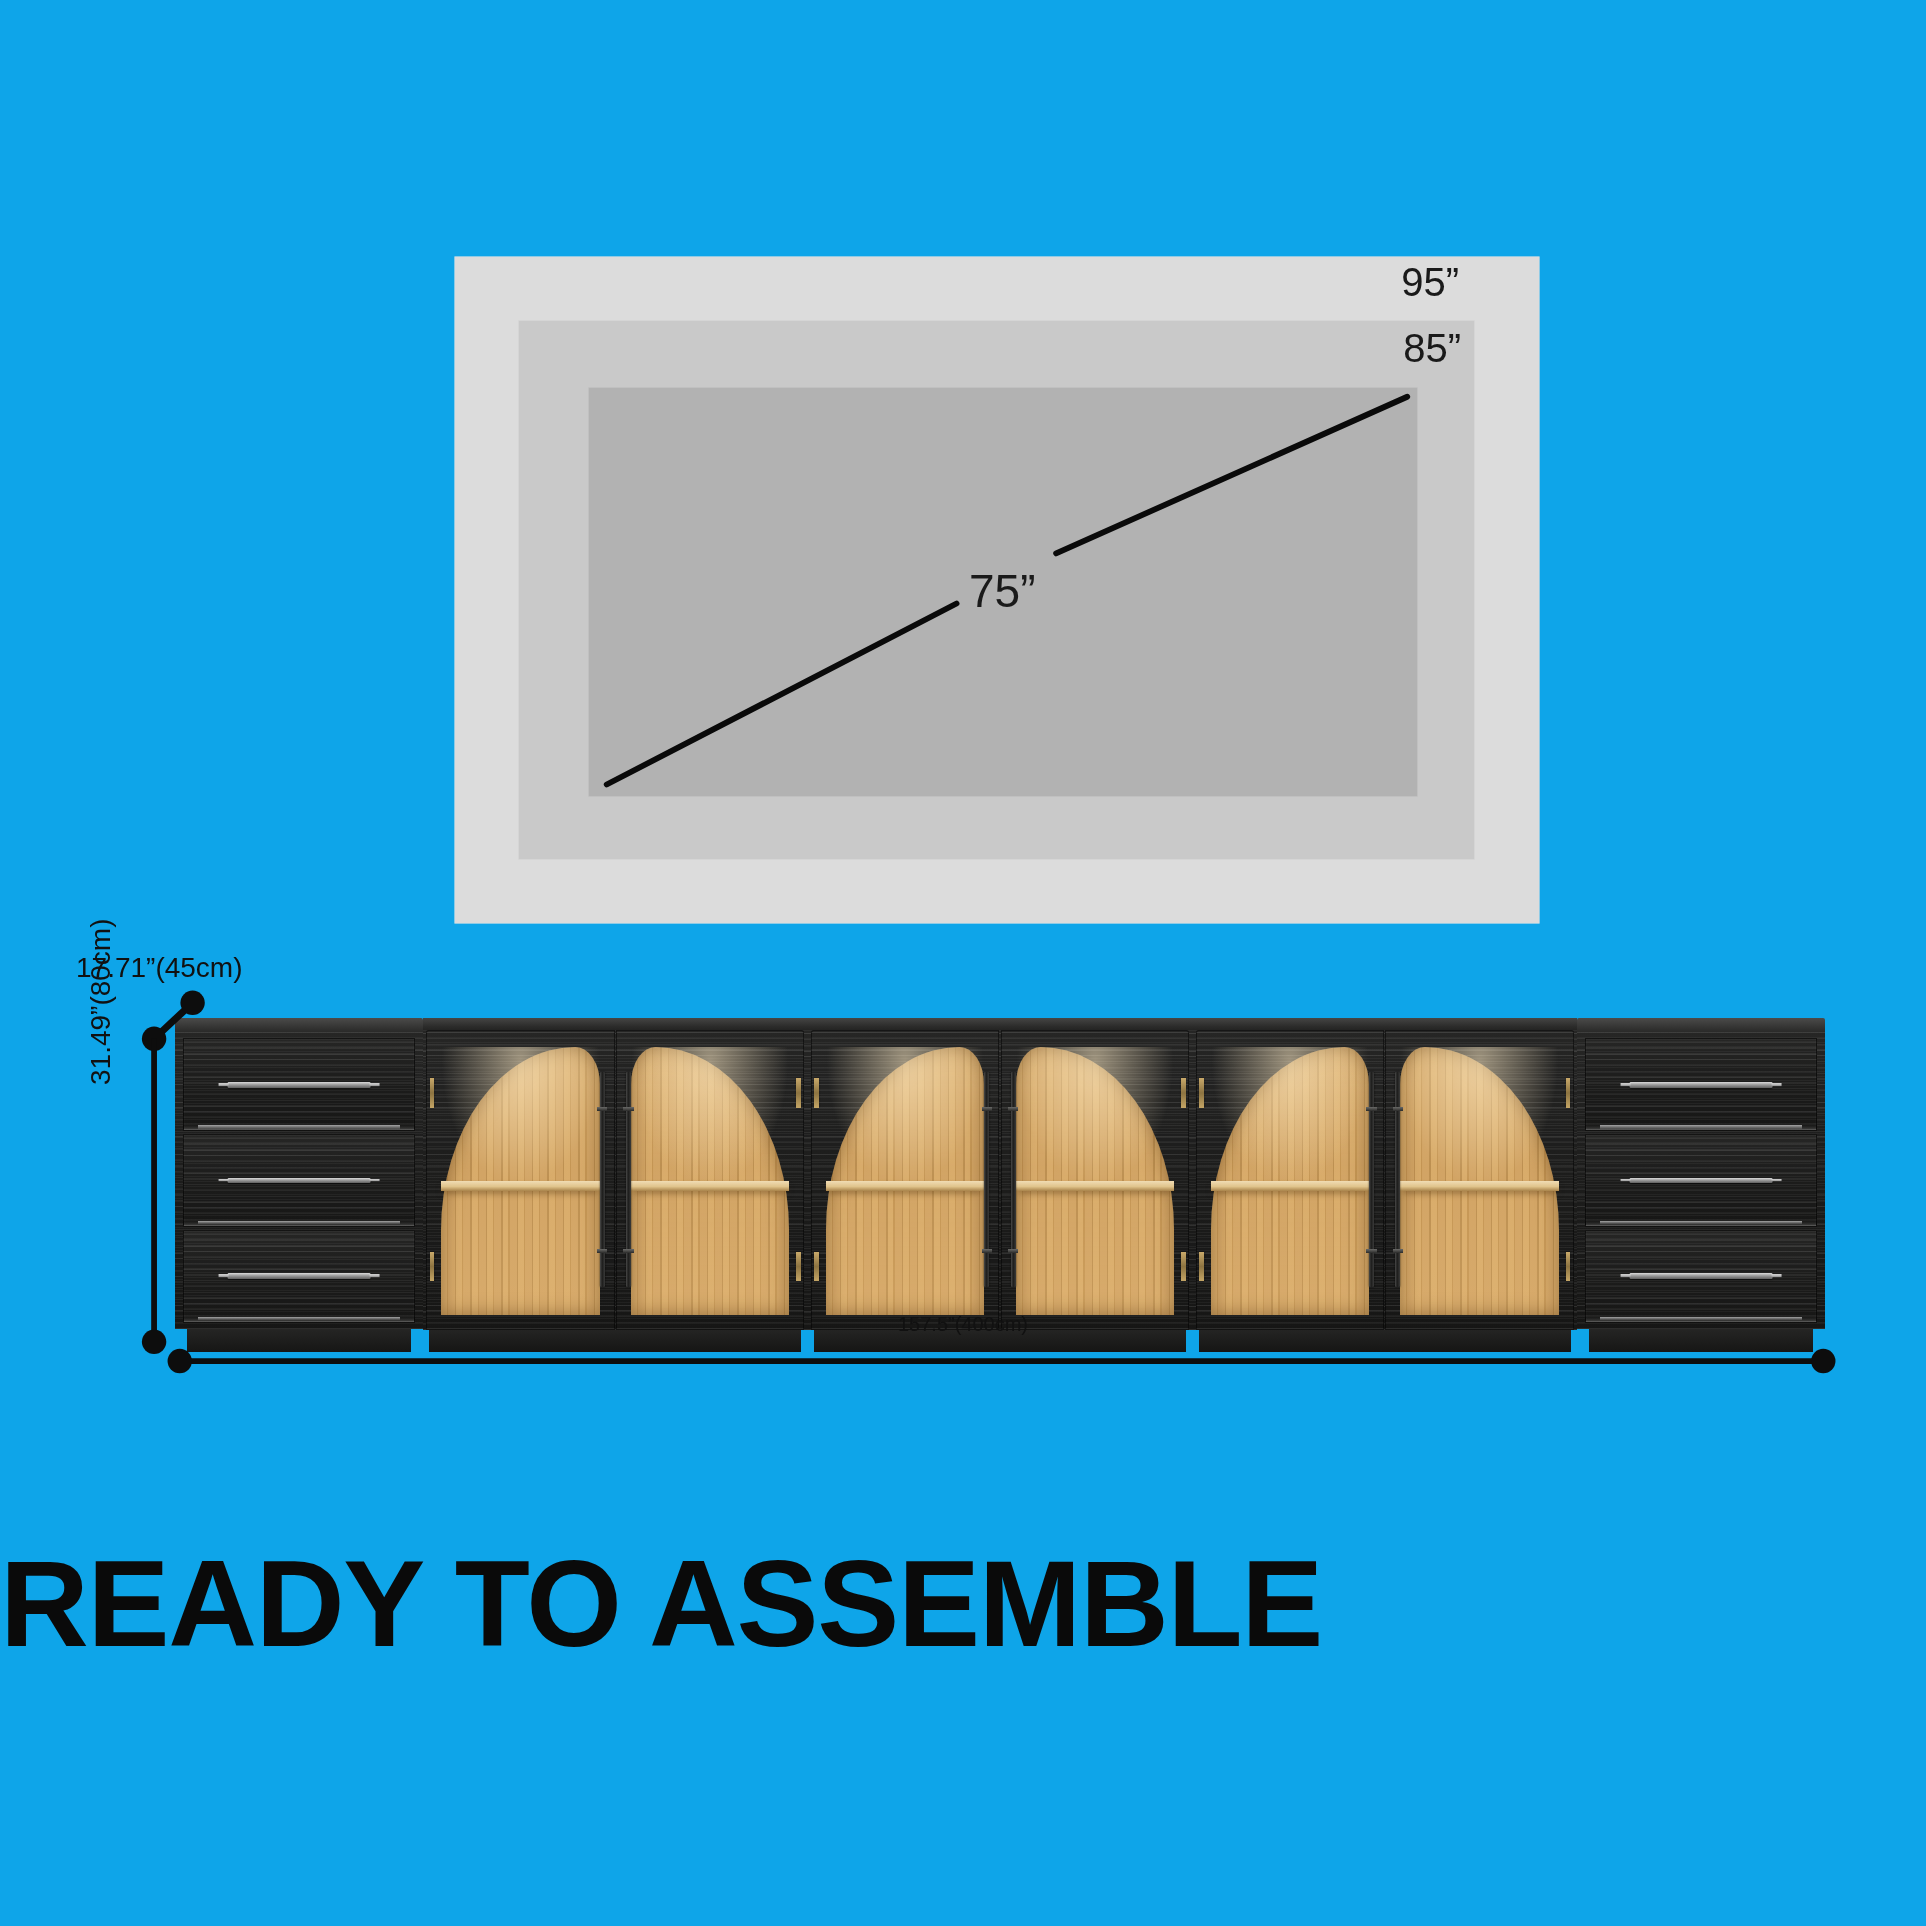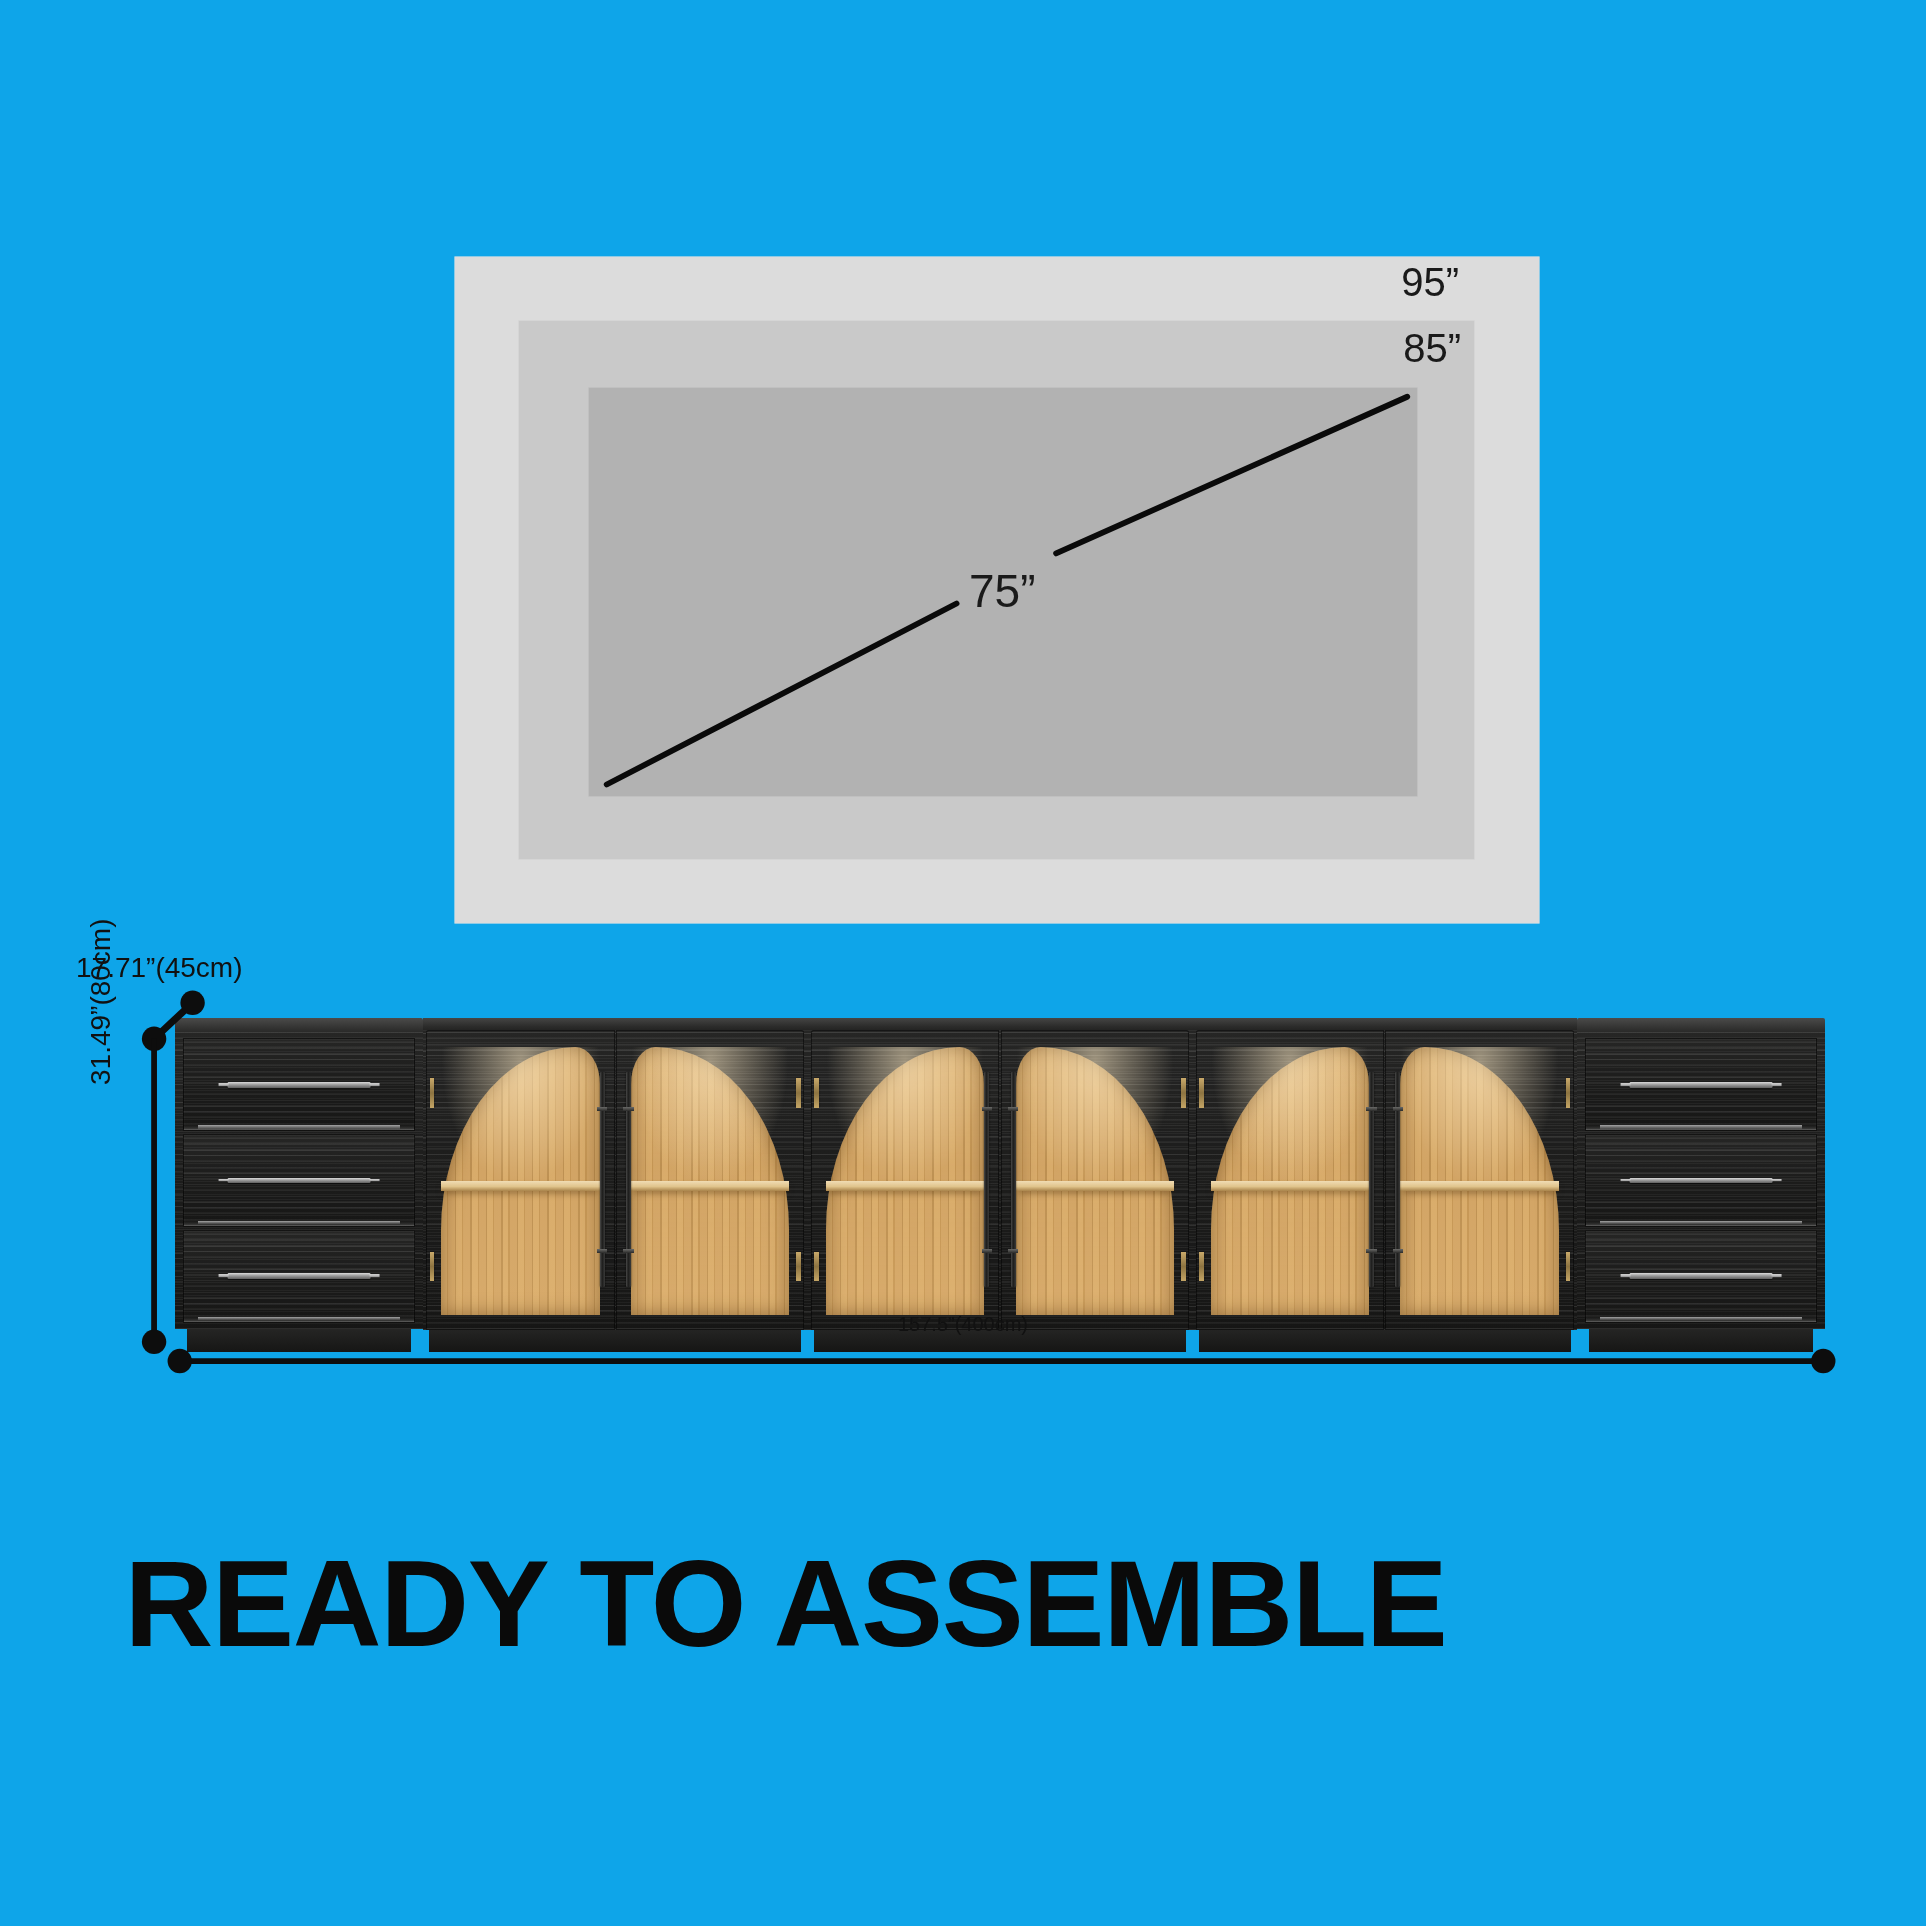--- a/index.html
+++ b/index.html
@@ -230,21 +230,21 @@
   }
   .dim-depth { left: 76px; top: 952px; }
   .dim-height {
     left: 85px; top: 1085px;
     transform: rotate(-90deg);
     transform-origin: left top;
   }
   .dim-width { left: 963px; top: 1313px; transform: translateX(-50%); font-size: 20px; }
 
   
-  .headline-block { position: absolute; left: 0; top: 1541px; width: 1571px; text-align: center; }
+  .headline-block { position: absolute; left: 0; top: 1541px; width: 1571px; text-align: left; }
   .headline {
     font-size: 123px;
     font-weight: 700;
     letter-spacing: -1.3px;
     color: #0a0a0a;
     line-height: 1.02;
   }
   .subhead {
     margin-top: 22px;
     font-size: 53px;

